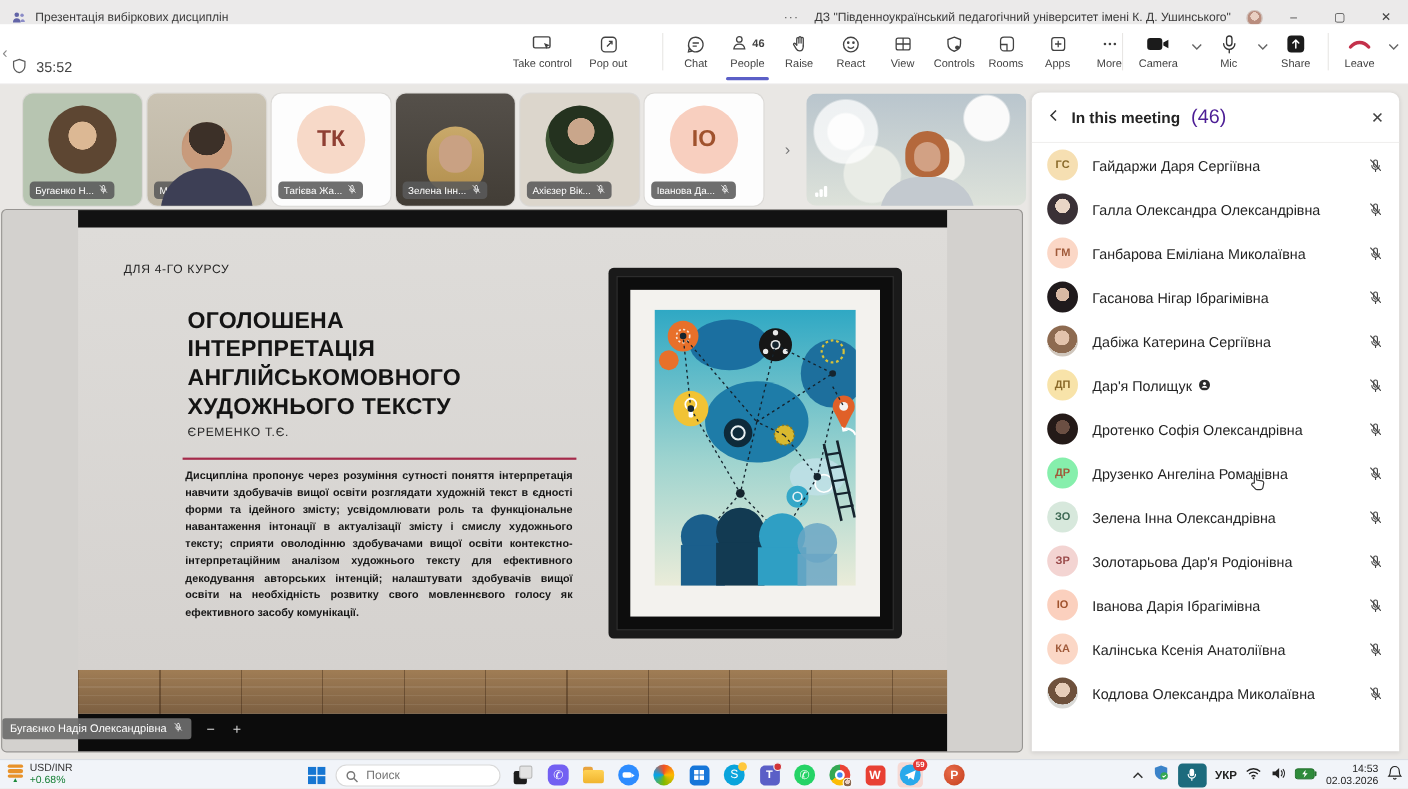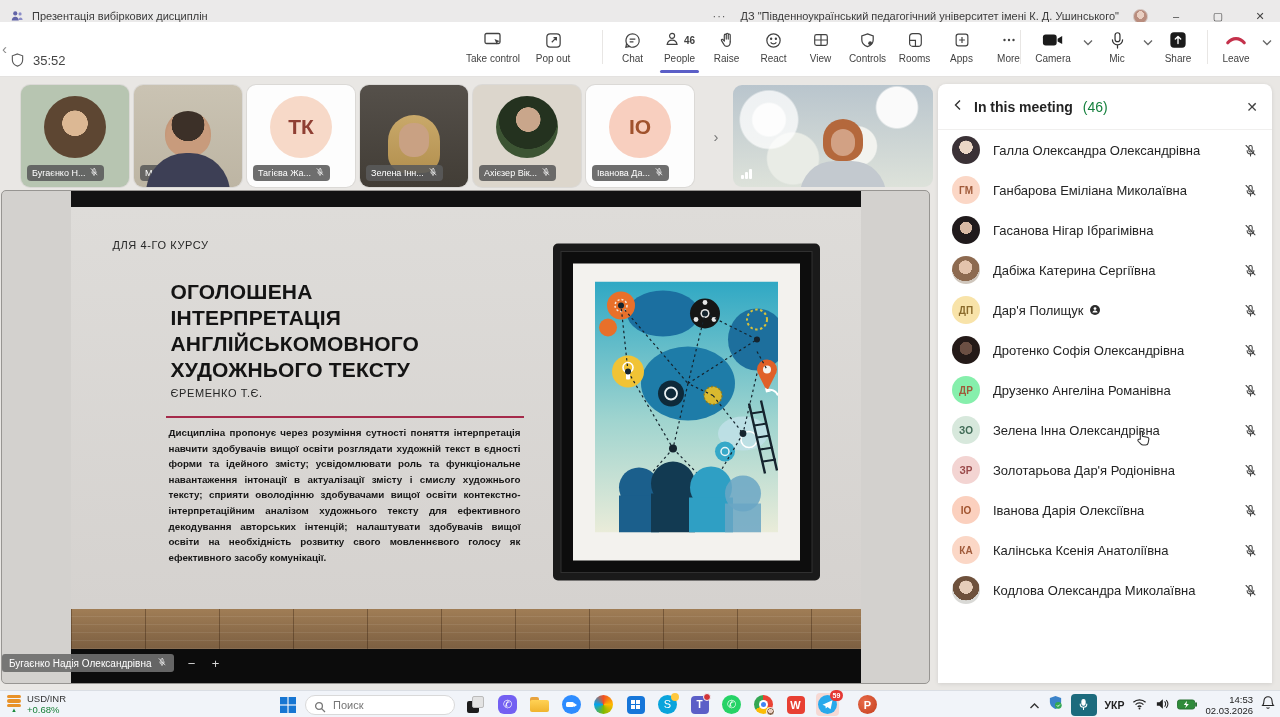--- a/index.html
+++ b/index.html
@@ -84,21 +84,21 @@
       linear-gradient(#a07d55,#7c5f41); }
   .slide-bottombar { height:36px; background:#0c0c0c; }
   .presenter { position:absolute; left:0; bottom:11px; display:flex; align-items:center; gap:10px; }
   .presenter-pill { background:rgba(110,110,110,.92); color:#fff; font-size:10px; padding:3px 7px; border-radius:3px; display:flex; align-items:center; gap:6px; white-space:nowrap; }
   .zoomctl { color:#d8d8d8; font-size:13px; width:14px; text-align:center; }
 
   
   .panel { position:absolute; top:84px; left:938px; width:334px; height:599px; background:#fff; border-radius:8px 8px 0 0; box-shadow:0 1px 4px rgba(0,0,0,.10); }
   .panel-head { height:46px; display:flex; align-items:center; gap:10px; padding:0 14px; border-bottom:1px solid #f0efee; }
   .panel-title { font-size:14px; font-weight:bold; color:#242424; }
-  .panel-count { font-size:14px; color:#15803d; }
+  .panel-count { font-size:18px; color:#4c1d95; }
   .panel-close { margin-left:auto; font-size:14px; color:#424242; }
   .p-list { position:absolute; top:46px; left:0; right:0; bottom:0; overflow:hidden; }
   .p-row { display:flex; align-items:center; height:40px; padding:0 14px; gap:13px; }
   .p-ava { width:28px; height:28px; border-radius:50%; flex:none; display:flex; align-items:center; justify-content:center; font-size:10px; font-weight:bold; }
   .photo-a { background:radial-gradient(circle at 50% 40%, #ead6c6 0 30%, #3a3136 31% 100%); }
   .photo-b { background:radial-gradient(circle at 50% 42%, #d8b9a4 0 28%, #201a1c 29% 100%); }
   .photo-c { background:radial-gradient(circle at 48% 40%, #e3c3ac 0 30%, #8d6a50 31% 62%, #cfc6bc 63% 100%); }
   .photo-d { background:radial-gradient(circle at 50% 44%, #6b4f43 0 30%, #241a18 31% 100%); }
   .photo-e { background:radial-gradient(circle at 50% 40%, #e6cdb9 0 30%, #6e513c 31% 60%, #d9d9d6 61% 100%); }
   .p-name { font-size:13px; color:#242424; flex:1; display:flex; align-items:center; gap:6px; white-space:nowrap; overflow:hidden; }
@@ -501,20 +501,34 @@
   <div class="panel-head">
     <button><svg width="12" height="12" viewBox="0 0 12 12" fill="none" stroke="#333" stroke-width="1.4">
           <path d="M8 1.5L3.5 6 8 10.5"></path>
         </svg></button>
     <span class="panel-title">In this meeting</span>
     <span class="panel-count">(46)</span>
     <button class="panel-close">✕</button>
   </div>
   <div class="p-list" id="p-list">
       <div class="p-row">
+        <span class="p-ava" style="background:#f6dfb2;color:#8a6a2a">ГС</span>
+        <span class="p-name">
+          <span>Гайдаржи Даря Сергіївна</span>
+        </span>
+        <span class="p-mic">
+          <svg width="15" height="15" viewBox="0 0 16 16" fill="none" stroke="#424242" stroke-width="1.1" stroke-linecap="round">
+            <rect x="6.2" y="2.6" width="3.6" height="7" rx="1.8"></rect>
+            <path d="M4.4 8a3.6 3.6 0 0 0 7.2 0"></path>
+            <path d="M8 11.6V13.8"></path>
+            <path d="M3.2 2.6l9.6 10"></path>
+          </svg>
+        </span>
+      </div>
+      <div class="p-row">
         <span class="p-ava photo-a"></span>
         <span class="p-name">
           <span>Галла Олександра Олександрівна</span>
         </span>
         <span class="p-mic">
           <svg width="15" height="15" viewBox="0 0 16 16" fill="none" stroke="#424242" stroke-width="1.1" stroke-linecap="round">
             <rect x="6.2" y="2.6" width="3.6" height="7" rx="1.8"></rect>
             <path d="M4.4 8a3.6 3.6 0 0 0 7.2 0"></path>
             <path d="M8 11.6V13.8"></path>
             <path d="M3.2 2.6l9.6 10"></path>
@@ -634,21 +648,21 @@
             <rect x="6.2" y="2.6" width="3.6" height="7" rx="1.8"></rect>
             <path d="M4.4 8a3.6 3.6 0 0 0 7.2 0"></path>
             <path d="M8 11.6V13.8"></path>
             <path d="M3.2 2.6l9.6 10"></path>
           </svg>
         </span>
       </div>
       <div class="p-row">
         <span class="p-ava" style="background:#fbd0be;color:#a0522d">ІО</span>
         <span class="p-name">
-          <span>Іванова Дарія Олексіївна</span>
+          <span>Іванова Дарія Ібрагімівна</span>
         </span>
         <span class="p-mic">
           <svg width="15" height="15" viewBox="0 0 16 16" fill="none" stroke="#424242" stroke-width="1.1" stroke-linecap="round">
             <rect x="6.2" y="2.6" width="3.6" height="7" rx="1.8"></rect>
             <path d="M4.4 8a3.6 3.6 0 0 0 7.2 0"></path>
             <path d="M8 11.6V13.8"></path>
             <path d="M3.2 2.6l9.6 10"></path>
           </svg>
         </span>
       </div>

